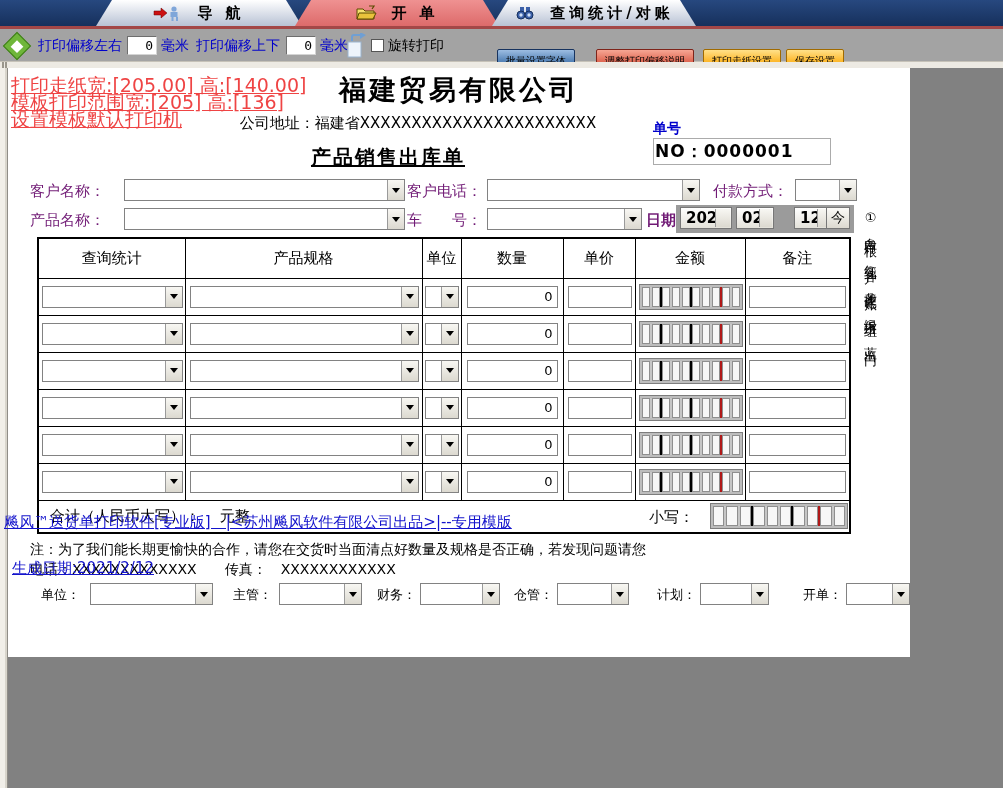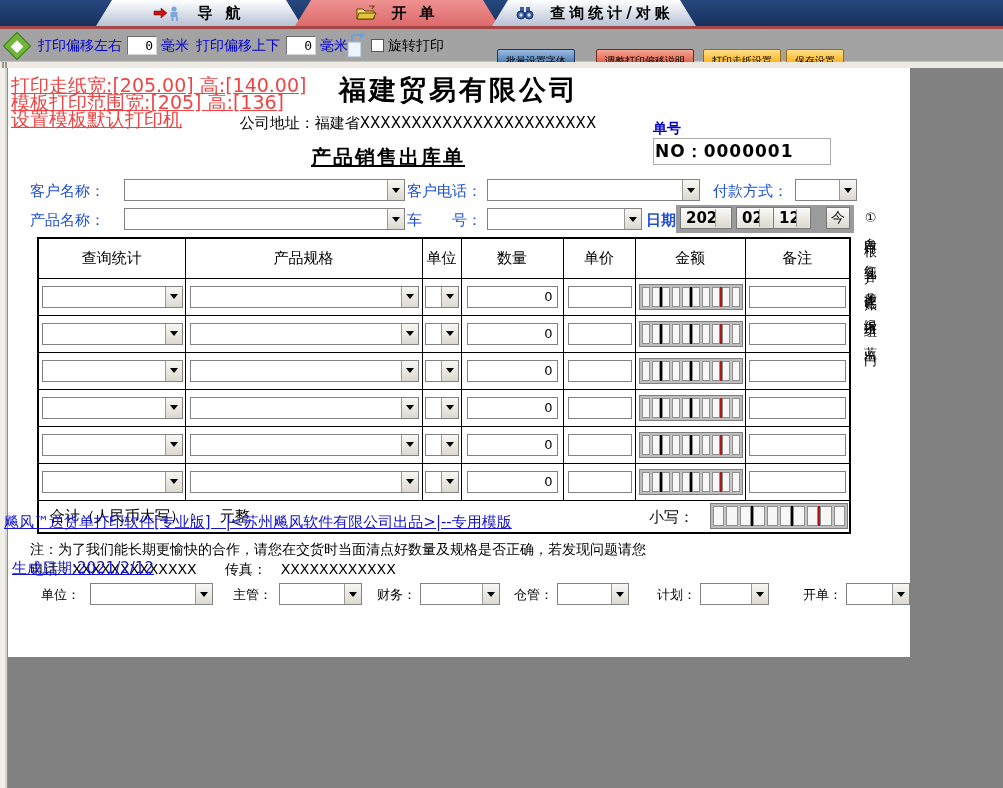--- a/index.html
+++ b/index.html
@@ -45,21 +45,21 @@
   .company { position:absolute; left:0; top:4px; width:902px; text-align:center; font-size:27px; font-weight:bold; letter-spacing:3px; }
   .address { position:absolute; left:0; top:46px; width:820px; text-align:center; font-size:15px; }
   .orderno-lbl { position:absolute; left:645px; top:52px; color:#0000cc; font-size:14px; font-weight:bold; }
   .orderno-box { position:absolute; left:645px; top:70px; width:178px; height:27px; border:1px solid #ababab; font-size:17px; font-weight:bold; display:flex; align-items:center; padding-left:1px; letter-spacing:1px; }
   .form-title { position:absolute; left:0; top:76px; width:760px; text-align:center; font-size:20px; font-weight:bold; letter-spacing:2px; text-decoration:underline; }
 
   
   .dd { position:absolute; height:22px; background:#fff; border:1px solid #828282; cursor:pointer; }
   .dd .dd-btn { position:absolute; right:0; top:0; bottom:0; width:17px; background:linear-gradient(#f8f7f3,#dcd9d0); border-left:1px solid #9a9a9a; display:flex; align-items:center; justify-content:center; }
   .dd .arr { width:0; height:0; border-left:4px solid transparent; border-right:4px solid transparent; border-top:5px solid #000; }
-  .field-lbl { position:absolute; font-size:15px; color:#1d4ed8; white-space:nowrap; }
+  .field-lbl { position:absolute; font-size:15px; color:#701a75; white-space:nowrap; }
 
   .date-panel { position:absolute; background:#9b9b9b; }
   .date-dd { position:absolute; top:2px; height:22px; background:linear-gradient(#ffffff,#e4e2da); border:1px solid #777; font-weight:bold; font-size:15px; display:flex; align-items:center; padding-left:5px; cursor:pointer; }
   .today-btn { position:absolute; top:2px; width:24px; height:22px; background:linear-gradient(#fbfaf7,#dcd9d0); border:1px solid #777; font-size:14px; display:flex; align-items:center; justify-content:center; cursor:pointer; }
 
   
   table.grid { position:absolute; left:29px; top:169px; width:812px; border-collapse:collapse; table-layout:fixed; }
   table.grid td, table.grid th { border:1px solid #000; padding:0; position:relative; }
   table.grid { border:2px solid #000; }
   th.hdr { height:40px; font-size:15px; font-weight:normal; text-align:center; }
@@ -226,21 +226,21 @@
           <div class="dd-btn" style="position:absolute;right:1px;top:1px;bottom:1px;width:15px;display:flex;align-items:center;justify-content:center;background:linear-gradient(#f8f7f3,#dcd9d0);border-left:1px solid #9a9a9a;">
             <div class="arr"></div>
           </div>
       </div>
       <div class="date-dd" style="left:60px;width:38px;">
         <span>02</span>
           <div class="dd-btn" style="position:absolute;right:1px;top:1px;bottom:1px;width:13px;display:flex;align-items:center;justify-content:center;background:linear-gradient(#f8f7f3,#dcd9d0);border-left:1px solid #9a9a9a;">
             <div class="arr"></div>
           </div>
       </div>
-      <div class="date-dd" style="left:97px;width:38px;">
+      <div class="date-dd" style="left:118px;width:38px;">
         <span>12</span>
           <div class="dd-btn" style="position:absolute;right:1px;top:1px;bottom:1px;width:13px;display:flex;align-items:center;justify-content:center;background:linear-gradient(#f8f7f3,#dcd9d0);border-left:1px solid #9a9a9a;">
             <div class="arr"></div>
           </div>
       </div>
       <div class="today-btn" style="left:150px;">今</div>
     </div>
 
     <table class="grid">
       <colgroup>

